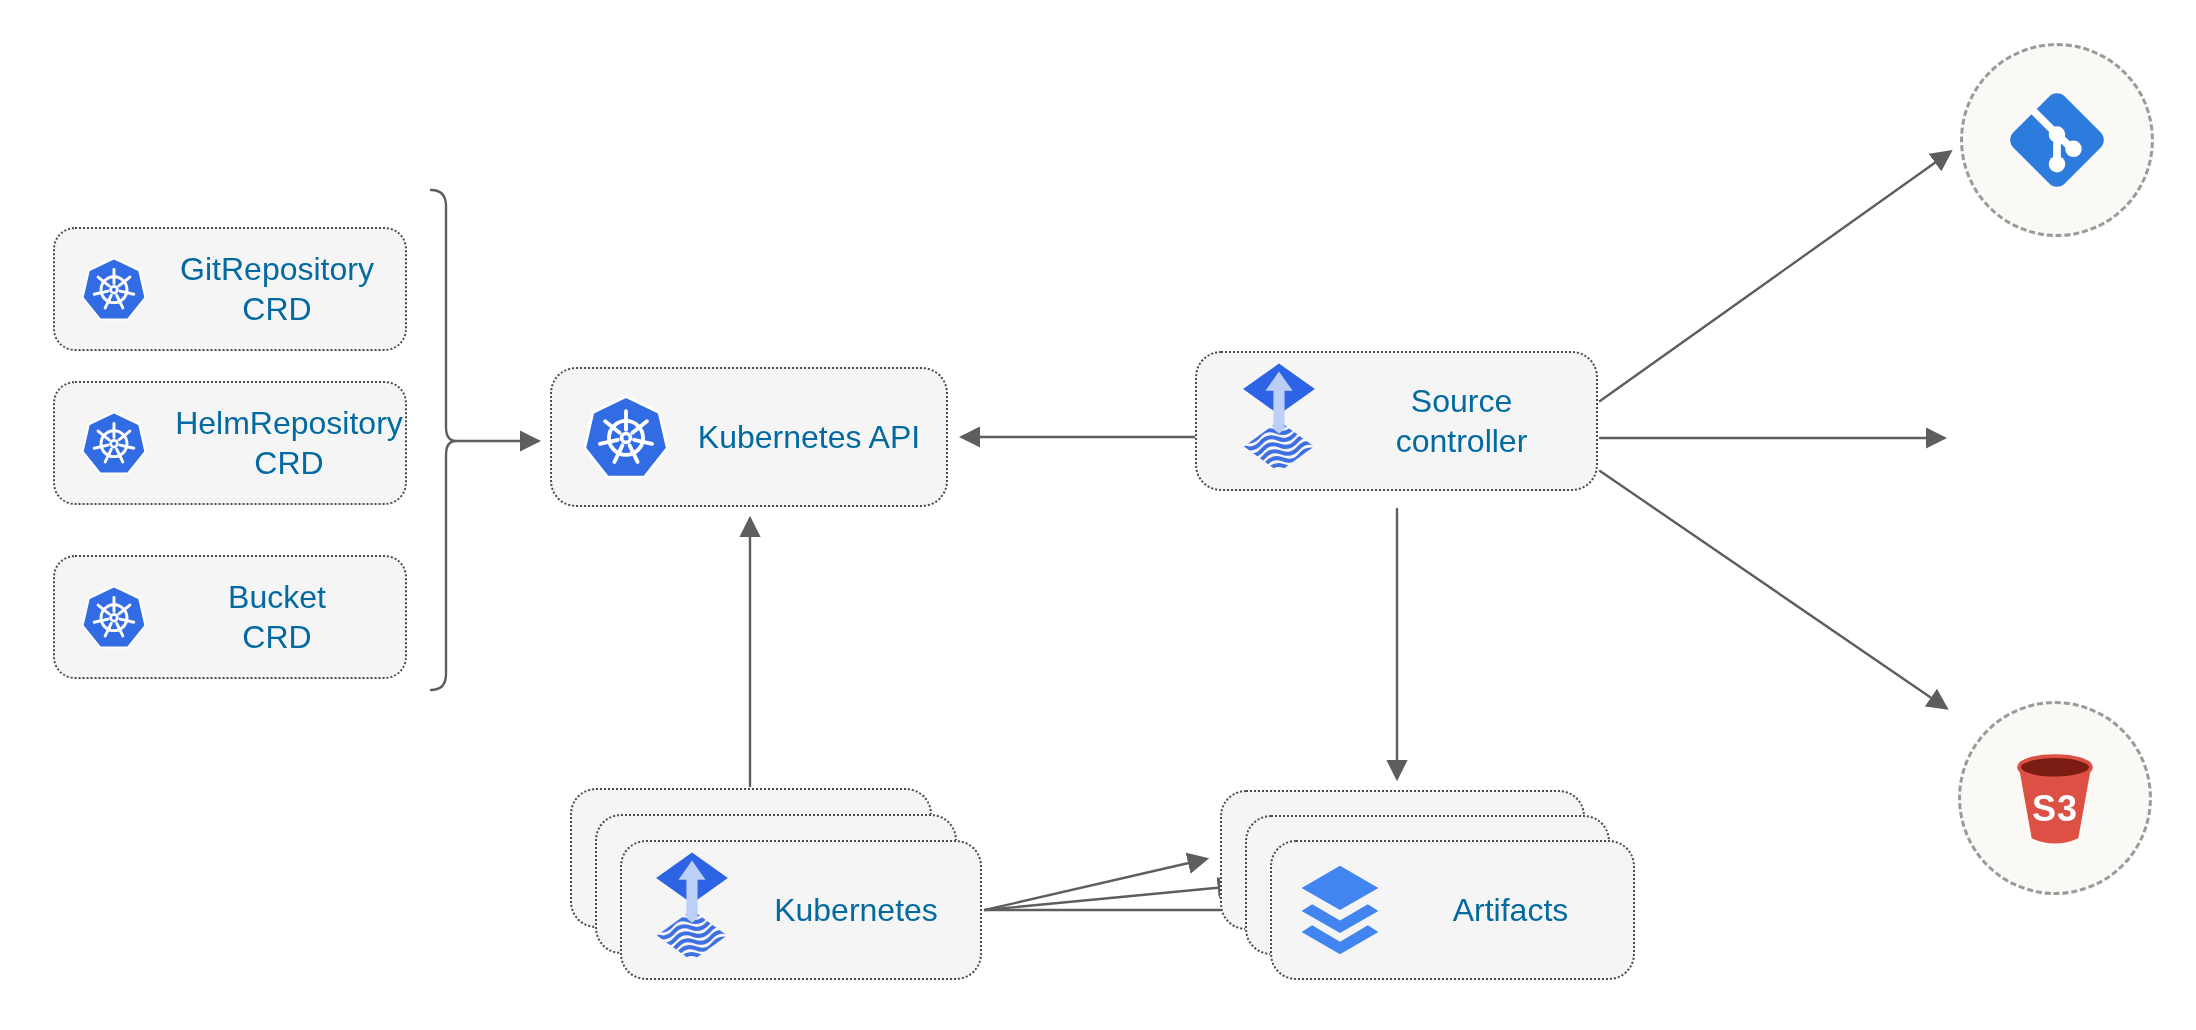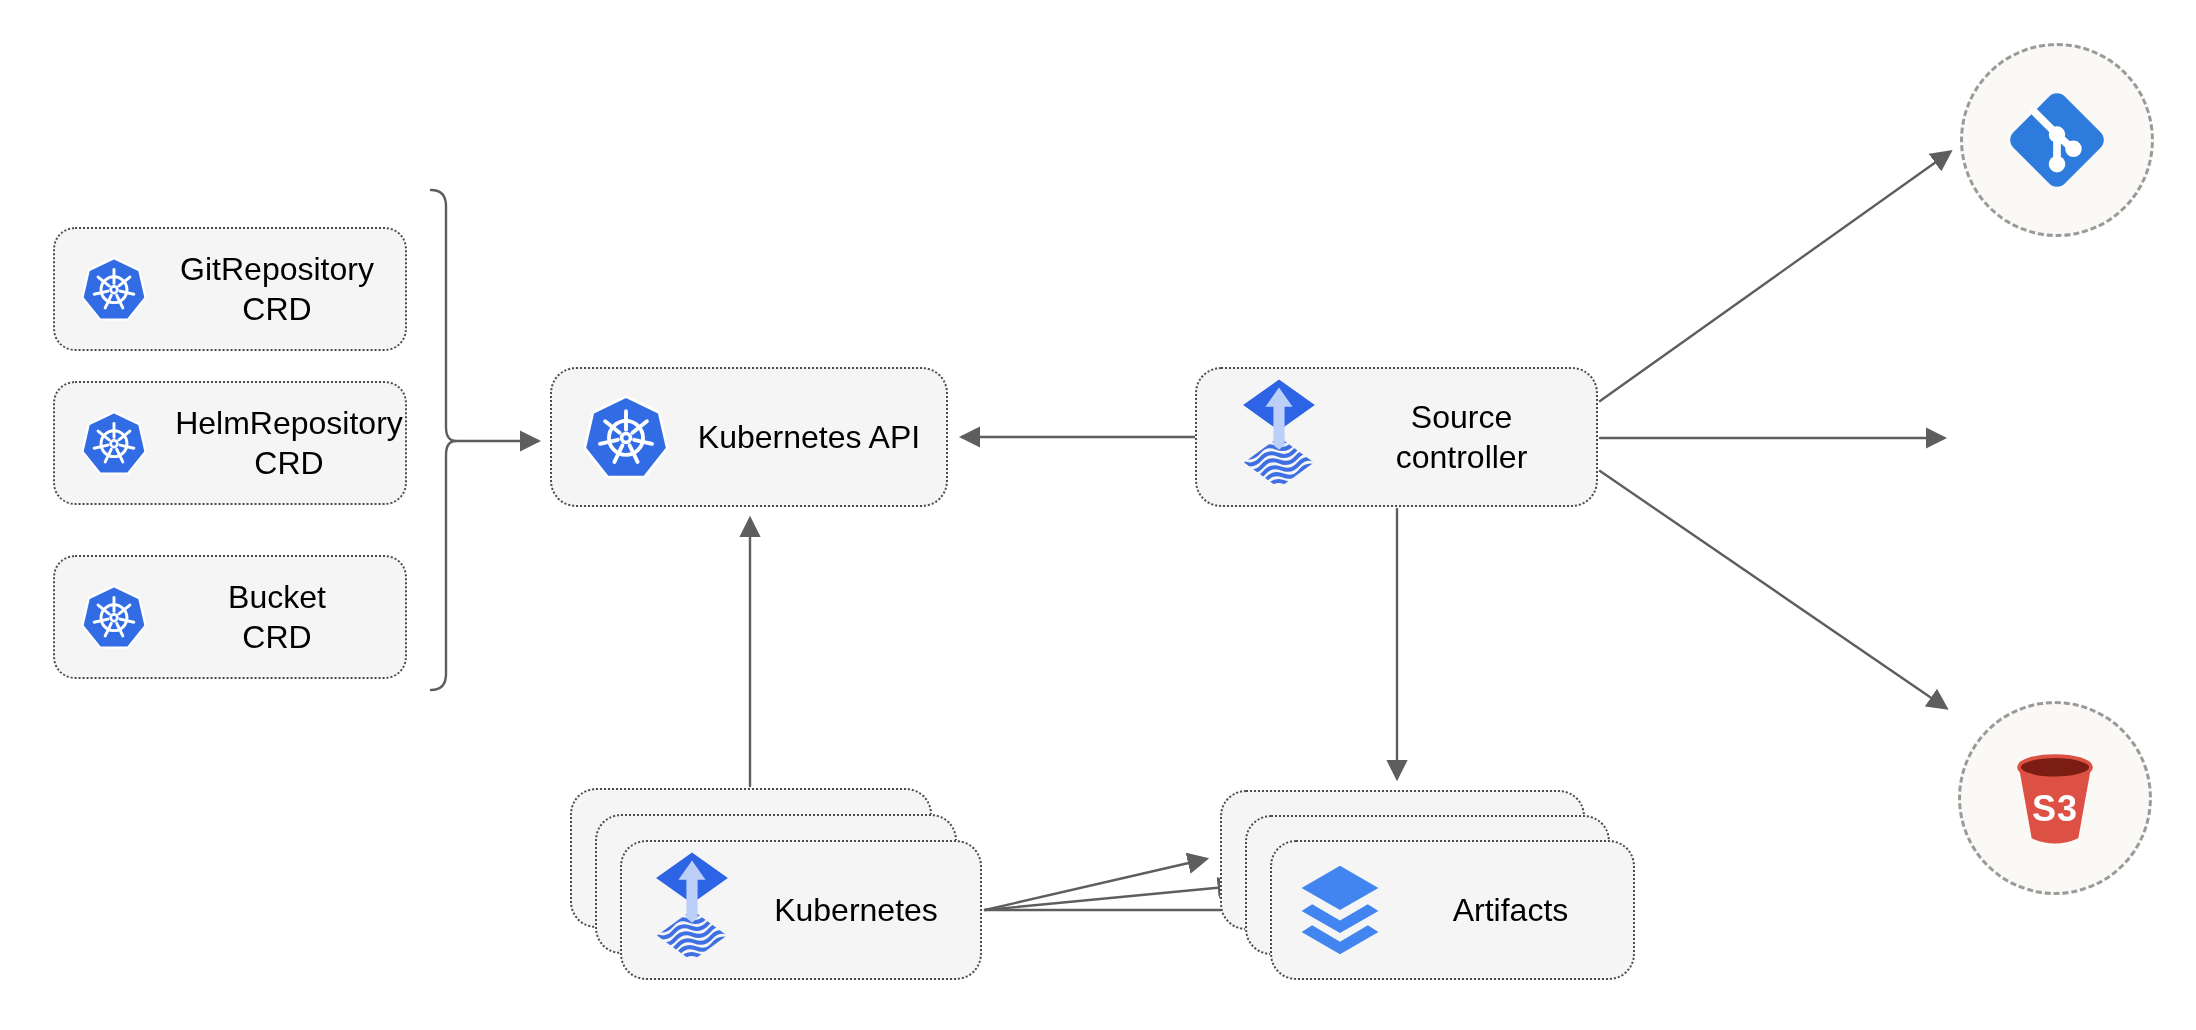--- a/index.html
+++ b/index.html
@@ -20,35 +20,35 @@
     box-sizing:border-box;
     display:flex;
     align-items:center;
     z-index:2;
   }
   .node .lbl{
     flex:1;
     text-align:center;
     font-size:32px;
     line-height:40px;
-    color:#000000;
+    color:#0369a1;
   }
   .lbl span{display:block;}
   .icon{display:flex;align-items:center;justify-content:center;flex:0 0 auto;}
   
   .crd{left:53px;width:354px;height:124px;border-radius:22px;}
   .crd .icon{margin-left:24px;}
   #crd-0{top:227px;}
   #crd-1{top:381px;gap:24px;}
   #crd-2{top:555px;}
   
   #k8s-api{left:550px;top:367px;width:398px;height:140px;border-radius:26px;}
   #k8s-api .icon{margin-left:28px;}
   
-  #source-controller{left:1195px;top:367px;width:403px;height:140px;border-radius:26px;gap:8px;}
+  #source-controller{left:1195px;top:351px;width:403px;height:140px;border-radius:26px;gap:8px;}
   #source-controller .icon{margin-left:42px;}
   
   .stack{width:362px;height:140px;border-radius:26px;}
   #consumers-back{left:570px;top:788px;}
   #consumers-mid{left:595px;top:814px;z-index:3;}
   #consumers-front{left:620px;top:840px;z-index:4;}
   #consumers-front .icon{margin-left:30px;}
   #artifacts-back{left:1220px;top:790px;width:365px;}
   #artifacts-mid{left:1245px;top:815px;width:365px;z-index:3;}
   #artifacts-front{left:1270px;top:840px;width:365px;z-index:4;}

